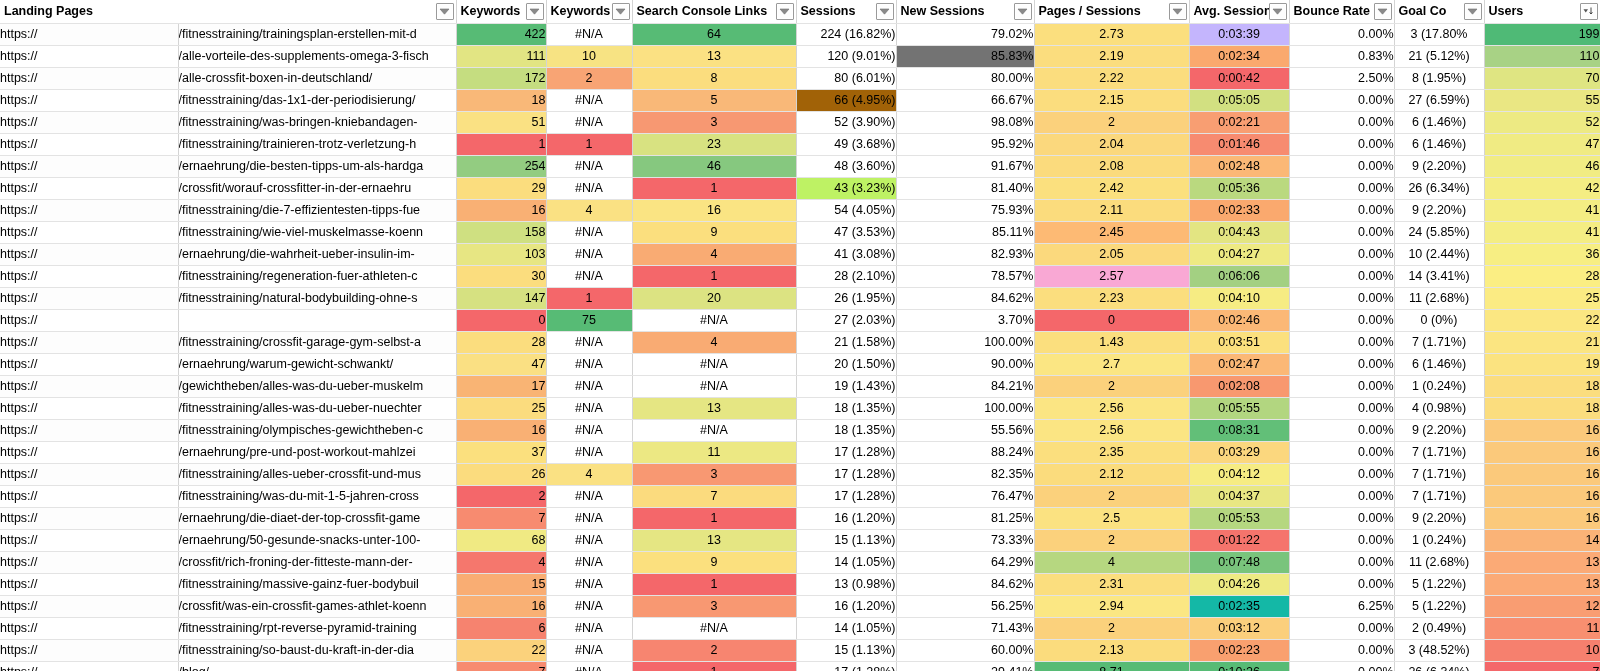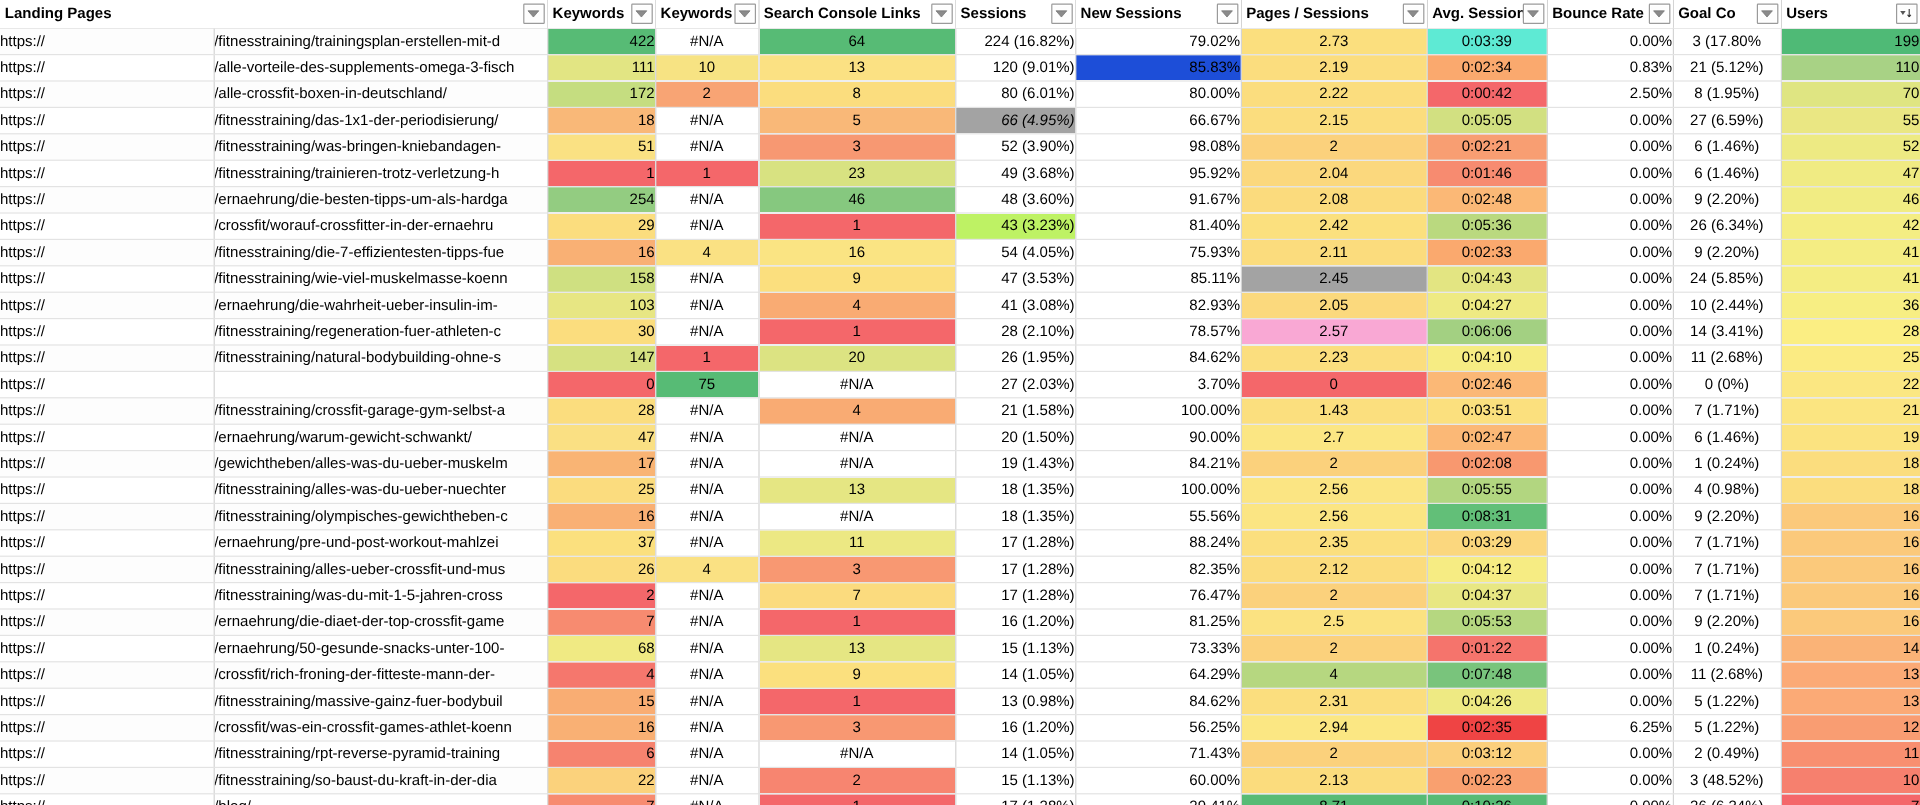--- a/index.html
+++ b/index.html
@@ -188,33 +188,33 @@
     <tbody id="body">
         <tr class="urlrow">
           <td class="c-url-proto">https://</td>
           <td class="c-url-path">/fitnesstraining/trainingsplan-erstellen-mit-d</td>
           <td class="num gcell" style="background: rgb(87, 187, 117);">422</td>
           <td class="cen gcell" style="background: rgb(255, 255, 255);">#N/A</td>
           <td class="cen gcell" style="background: rgb(87, 187, 117);">64</td>
           <td class="num gcell" style="background: rgb(255, 255, 255);">224 (16.82%)</td>
           <td class="num gcell" style="background: rgb(255, 255, 255);">79.02%</td>
           <td class="cen gcell" style="background: rgb(251, 223, 126);">2.73</td>
-          <td class="cen-pad gcell" style="background: #5eead4;">0:03:39</td>
+          <td class="cen-pad gcell" style="background: #c4b5fd;">0:03:39</td>
           <td class="num gcell" style="background: rgb(255, 255, 255);">0.00%</td>
           <td class="cen gcell" style="background: rgb(255, 255, 255);">3 (17.80%</td>
           <td class="num gcell" style="background: rgb(79, 186, 118);">199</td>
         </tr>
         <tr class="urlrow">
           <td class="c-url-proto">https://</td>
           <td class="c-url-path">/alle-vorteile-des-supplements-omega-3-fisch</td>
           <td class="num gcell" style="background: rgb(226, 229, 131);">111</td>
           <td class="cen gcell" style="background: rgb(247, 227, 131);">10</td>
           <td class="cen gcell" style="background: rgb(251, 225, 131);">13</td>
           <td class="num gcell" style="background: rgb(255, 255, 255);">120 (9.01%)</td>
-          <td class="num gcell" style="background: #1d4ed8;">85.83%</td>
+          <td class="num gcell" style="background: #737373;">85.83%</td>
           <td class="cen gcell" style="background: rgb(251, 221, 126);">2.19</td>
           <td class="cen-pad gcell" style="background: rgb(250, 169, 110);">0:02:34</td>
           <td class="num gcell" style="background: rgb(255, 255, 255);">0.83%</td>
           <td class="cen gcell" style="background: rgb(255, 255, 255);">21 (5.12%)</td>
           <td class="num gcell" style="background: rgb(168, 210, 133);">110</td>
         </tr>
         <tr class="urlrow">
           <td class="c-url-proto">https://</td>
           <td class="c-url-path">/alle-crossfit-boxen-in-deutschland/</td>
           <td class="num gcell" style="background: rgb(197, 221, 128);">172</td>
@@ -227,21 +227,21 @@
           <td class="num gcell" style="background: rgb(255, 255, 255);">2.50%</td>
           <td class="cen gcell" style="background: rgb(255, 255, 255);">8 (1.95%)</td>
           <td class="num gcell" style="background: rgb(223, 229, 130);">70</td>
         </tr>
         <tr class="urlrow">
           <td class="c-url-proto">https://</td>
           <td class="c-url-path">/fitnesstraining/das-1x1-der-periodisierung/</td>
           <td class="num gcell" style="background: rgb(249, 184, 120);">18</td>
           <td class="cen gcell" style="background: rgb(255, 255, 255);">#N/A</td>
           <td class="cen gcell" style="background: rgb(249, 184, 120);">5</td>
-          <td class="num gcell" style="background: #a3a3a3; font-style: italic;">66 (4.95%)</td>
+          <td class="num gcell" style="background: #a16207;">66 (4.95%)</td>
           <td class="num gcell" style="background: rgb(255, 255, 255);">66.67%</td>
           <td class="cen gcell" style="background: rgb(251, 221, 126);">2.15</td>
           <td class="cen-pad gcell" style="background: rgb(210, 224, 129);">0:05:05</td>
           <td class="num gcell" style="background: rgb(255, 255, 255);">0.00%</td>
           <td class="cen gcell" style="background: rgb(255, 255, 255);">27 (6.59%)</td>
           <td class="num gcell" style="background: rgb(234, 231, 131);">55</td>
         </tr>
         <tr class="urlrow">
           <td class="c-url-proto">https://</td>
           <td class="c-url-path">/fitnesstraining/was-bringen-kniebandagen-</td>
@@ -313,21 +313,21 @@
           <td class="num gcell" style="background: rgb(244, 237, 131);">41</td>
         </tr>
         <tr class="urlrow">
           <td class="c-url-proto">https://</td>
           <td class="c-url-path">/fitnesstraining/wie-viel-muskelmasse-koenn</td>
           <td class="num gcell" style="background: rgb(207, 224, 129);">158</td>
           <td class="cen gcell" style="background: rgb(255, 255, 255);">#N/A</td>
           <td class="cen gcell" style="background: rgb(251, 223, 126);">9</td>
           <td class="num gcell" style="background: rgb(255, 255, 255);">47 (3.53%)</td>
           <td class="num gcell" style="background: rgb(255, 255, 255);">85.11%</td>
-          <td class="cen gcell" style="background: #a3a3a3; margin-top: 33px;">2.45</td>
+          <td class="cen gcell" style="background: #fdba74; margin-top: 33px;">2.45</td>
           <td class="cen-pad gcell" style="background: rgb(227, 229, 130);">0:04:43</td>
           <td class="num gcell" style="background: rgb(255, 255, 255);">0.00%</td>
           <td class="cen gcell" style="background: rgb(255, 255, 255);">24 (5.85%)</td>
           <td class="num gcell" style="background: rgb(244, 237, 131);">41</td>
         </tr>
         <tr class="urlrow">
           <td class="c-url-proto">https://</td>
           <td class="c-url-path">/ernaehrung/die-wahrheit-ueber-insulin-im-</td>
           <td class="num gcell" style="background: rgb(231, 230, 131);">103</td>
           <td class="cen gcell" style="background: rgb(255, 255, 255);">#N/A</td>
@@ -552,21 +552,21 @@
         </tr>
         <tr class="urlrow">
           <td class="c-url-proto">https://</td>
           <td class="c-url-path">/crossfit/was-ein-crossfit-games-athlet-koenn</td>
           <td class="num gcell" style="background: rgb(249, 176, 116);">16</td>
           <td class="cen gcell" style="background: rgb(255, 255, 255);">#N/A</td>
           <td class="cen gcell" style="background: rgb(248, 152, 114);">3</td>
           <td class="num gcell" style="background: rgb(255, 255, 255);">16 (1.20%)</td>
           <td class="num gcell" style="background: rgb(255, 255, 255);">56.25%</td>
           <td class="cen gcell" style="background: rgb(251, 231, 131);">2.94</td>
-          <td class="cen-pad gcell" style="background: #ef4444;">0:02:35</td>
+          <td class="cen-pad gcell" style="background: #14b8a6;">0:02:35</td>
           <td class="num gcell" style="background: rgb(255, 255, 255);">6.25%</td>
           <td class="cen gcell" style="background: rgb(255, 255, 255);">5 (1.22%)</td>
           <td class="num gcell" style="background: rgb(249, 157, 114);">12</td>
         </tr>
         <tr class="urlrow">
           <td class="c-url-proto">https://</td>
           <td class="c-url-path">/fitnesstraining/rpt-reverse-pyramid-training</td>
           <td class="num gcell" style="background: rgb(246, 131, 111);">6</td>
           <td class="cen gcell" style="background: rgb(255, 255, 255);">#N/A</td>
           <td class="cen gcell" style="background: rgb(255, 255, 255);">#N/A</td>

